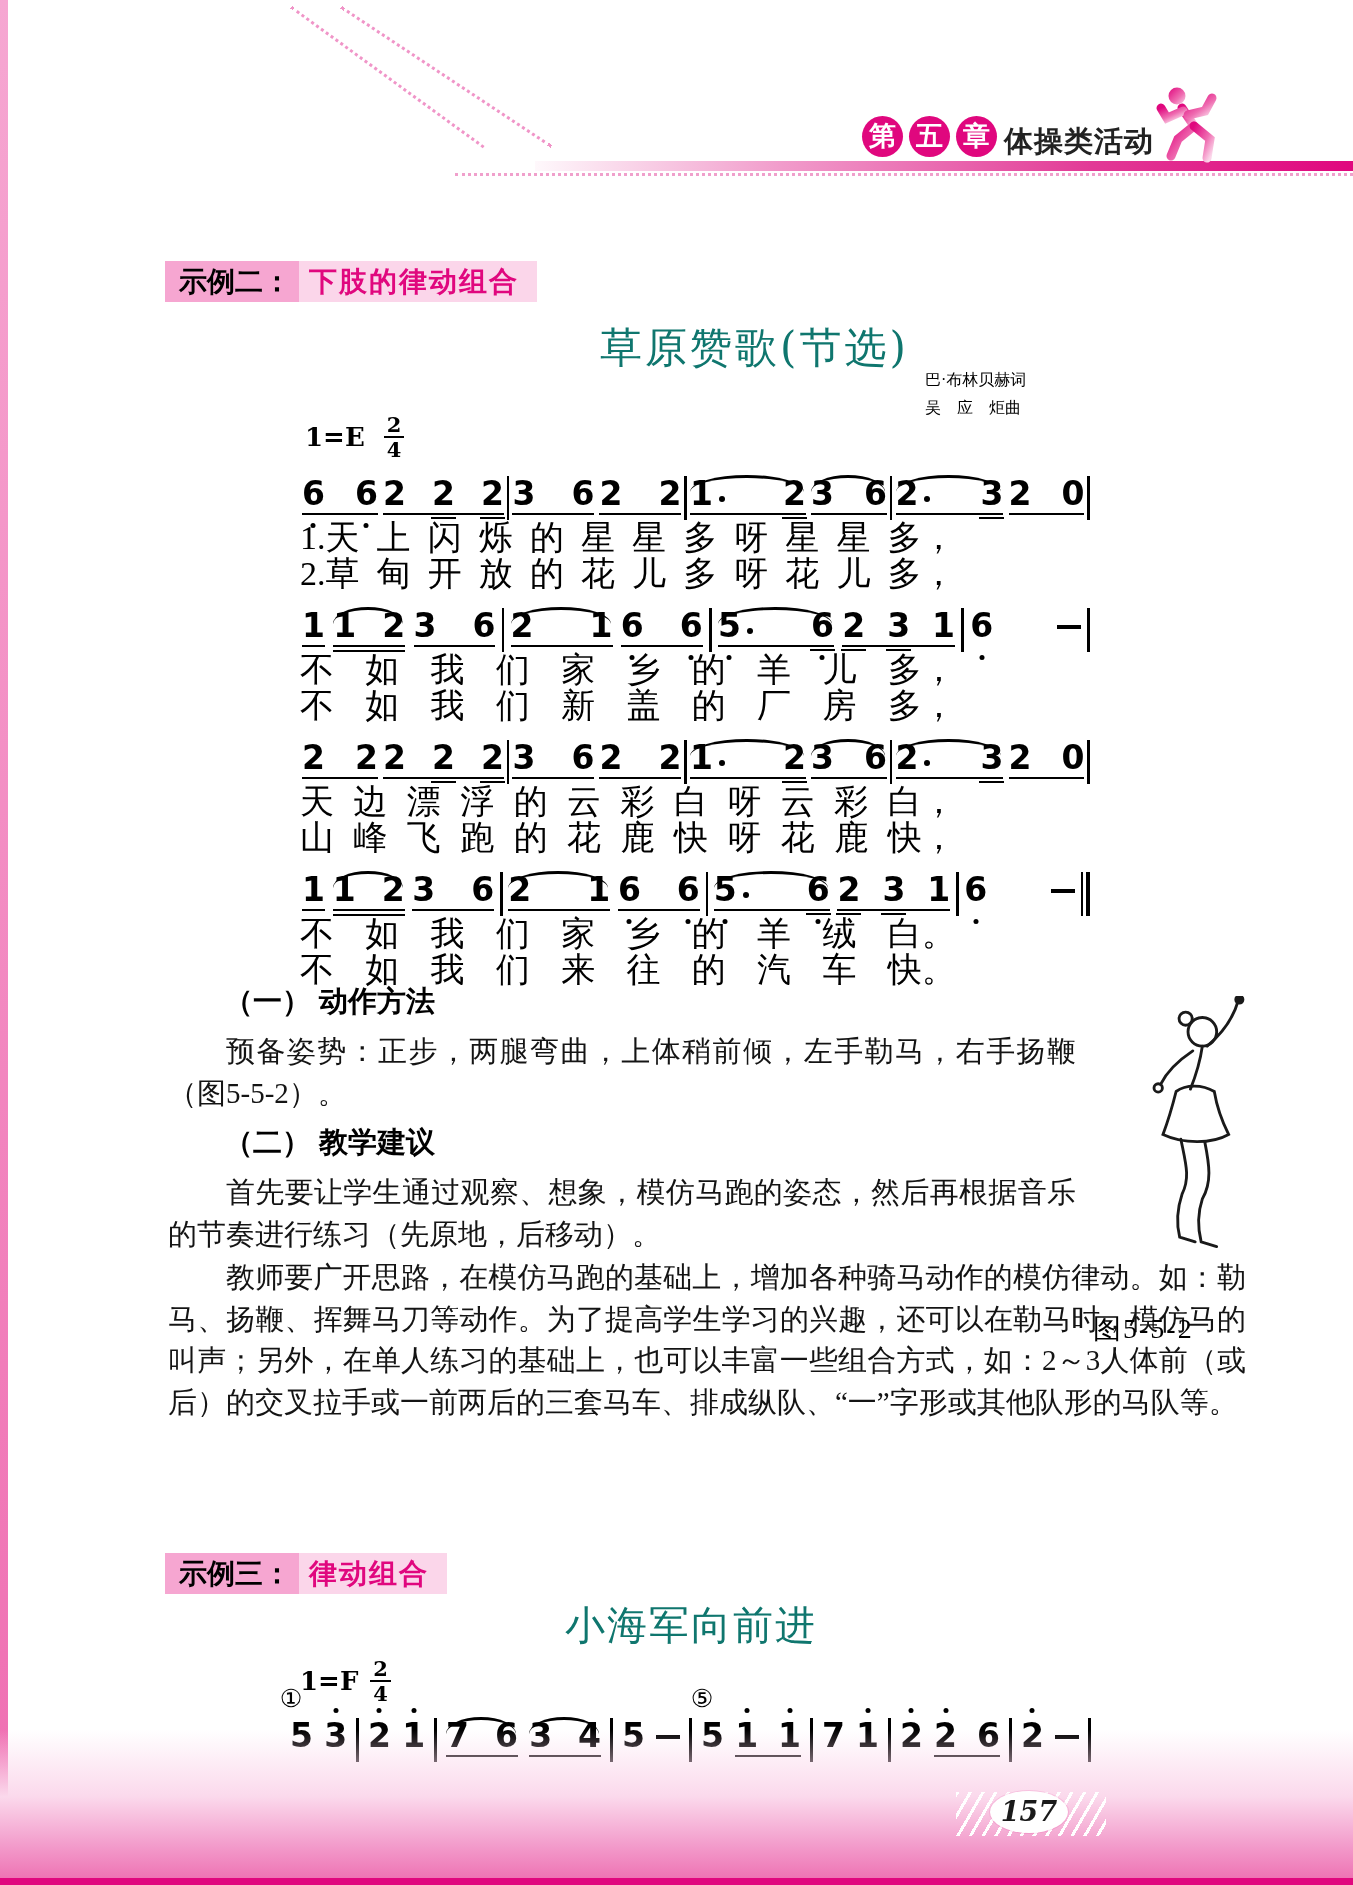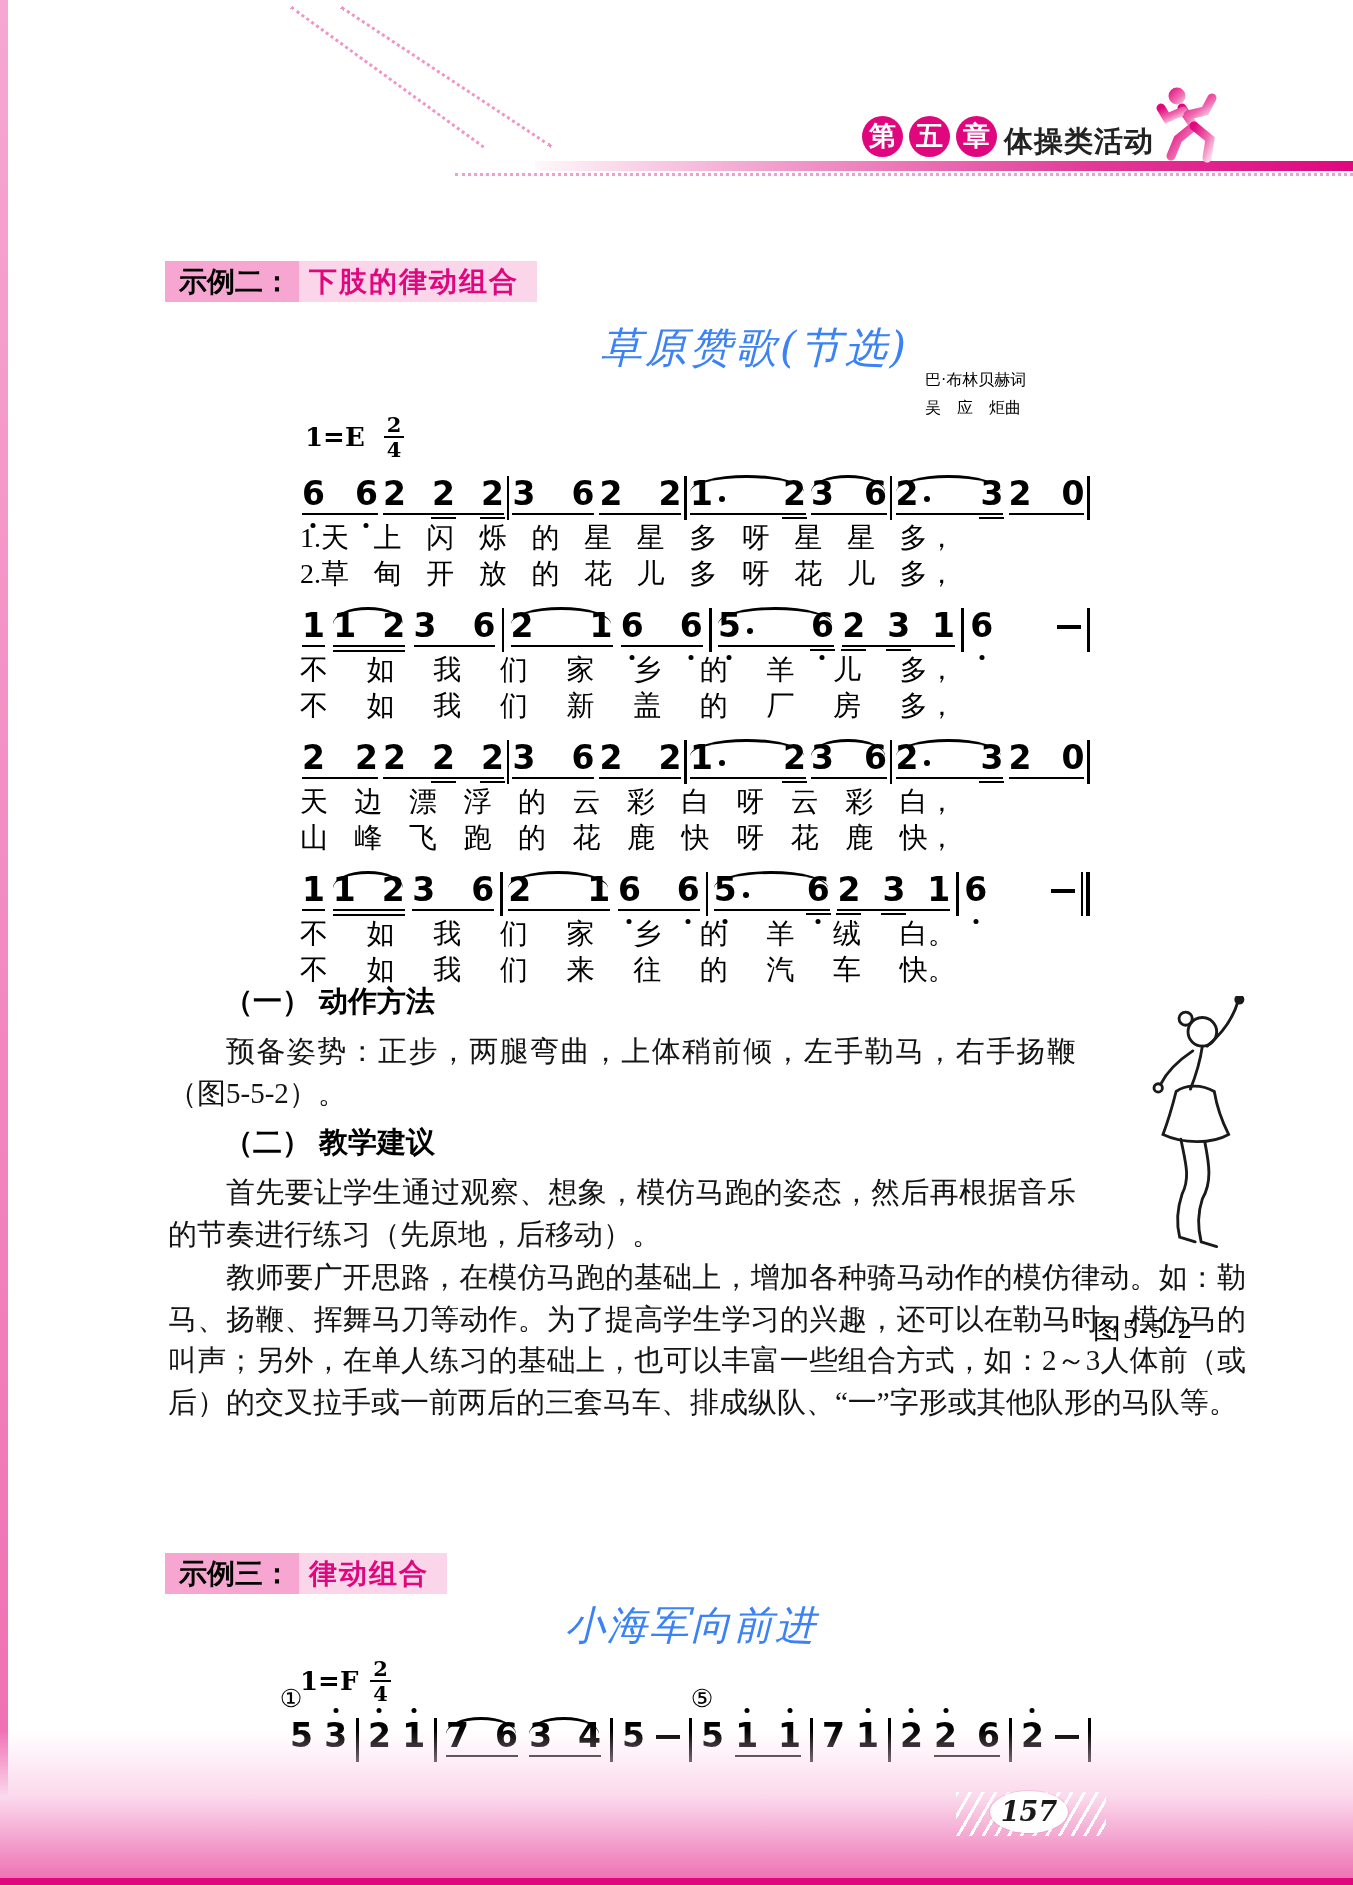--- a/index.html
+++ b/index.html
@@ -22,21 +22,21 @@
       color:#222;letter-spacing:1px;}
   #runner{position:absolute;left:1152px;top:84px;}
 
   
   .exlabel{position:absolute;display:flex;height:41px;font:bold 28px/41px "Liberation Sans",sans-serif;}
   #ex2{left:165px;top:261px;} #ex3{left:165px;top:1553px;}
   .seg1{background:#f6a6d1;color:#000;padding:0 8px 17px 14px;}
   .seg2{background:#fbd6ea;color:#e0077e;padding:0 18px 0 10px;letter-spacing:2px;}
 
   
-  .stitle{position:absolute;font-family:"DejaVu Serif",serif;color:#3b82f6;font-style:italic;}
+  .stitle{position:absolute;font-family:"DejaVu Serif",serif;color:#0f766e;}
   #song1-title{left:600px;top:320px;font-size:42px;letter-spacing:3px;}
   #song2-title{left:565px;top:1598px;font-size:40px;letter-spacing:2px;}
   #credits{position:absolute;left:925px;top:366px;width:180px;font-size:16px;line-height:28px;color:#000;}
   .keysig{position:absolute;display:flex;align-items:center;gap:12px;
       font:bold 26px "DejaVu Serif",serif;color:#000;}
   #key1{left:305px;top:414px;gap:19px;} #key2{left:300px;top:1658px;}
   .meter{text-align:center;font:bold 21px/21px "DejaVu Serif",serif;}
   .meter .tp{display:block;border-bottom:2.5px solid #000;padding:0 3px 1px;}
   .meter .bt{display:block;padding-top:1px;}
 
@@ -56,21 +56,21 @@
   .augdot{position:absolute;right:-12px;bottom:9px;width:6px;height:6px;border-radius:50%;background:#000;}
   .note.aug{margin-right:14px;}
   .note.xu::after{content:"";position:absolute;left:-1px;right:-1px;bottom:-8px;height:2.5px;background:#000;}
   .bm{position:absolute;left:2px;right:2px;height:2.5px;background:#000;}
   .bm1{bottom:5px;} .bm2{bottom:0;}
   .arc{position:absolute;left:2px;right:4px;top:-2px;height:14px;border-top:3px solid #000;
       border-radius:50% 50% 0 0/100% 100% 0 0;}
   .bar{width:2.5px;height:44px;background:#000;}
   .bar2{width:9px;height:44px;border-left:2.5px solid #000;border-right:4.5px solid #000;box-sizing:border-box;}
   .ann{position:absolute;left:-12px;top:-33px;width:26px;font:400 25px/26px "DejaVu Sans",sans-serif;text-align:center;}
-  .lyr{display:flex;justify-content:space-between;width:83%;font-size:28px;line-height:36px;height:36px;color:#000;}
+  .lyr{display:flex;justify-content:space-between;width:83%;font-size:34px;line-height:36px;height:36px;color:#000;}
 
   
   #content{position:absolute;left:168px;top:982px;width:1078px;font-size:29px;}
   #content h3{font:bold 29px "Liberation Sans",sans-serif;margin:0 0 9px;padding-left:56px;color:#000;}
   #content h3.h2{margin-top:9px;}
   #content p{margin:0 0 2px;line-height:41.5px;text-indent:2em;text-align:justify;}
   #content p.narrow{width:908px;}
 
   
   #figure{position:absolute;left:1128px;top:996px;}

